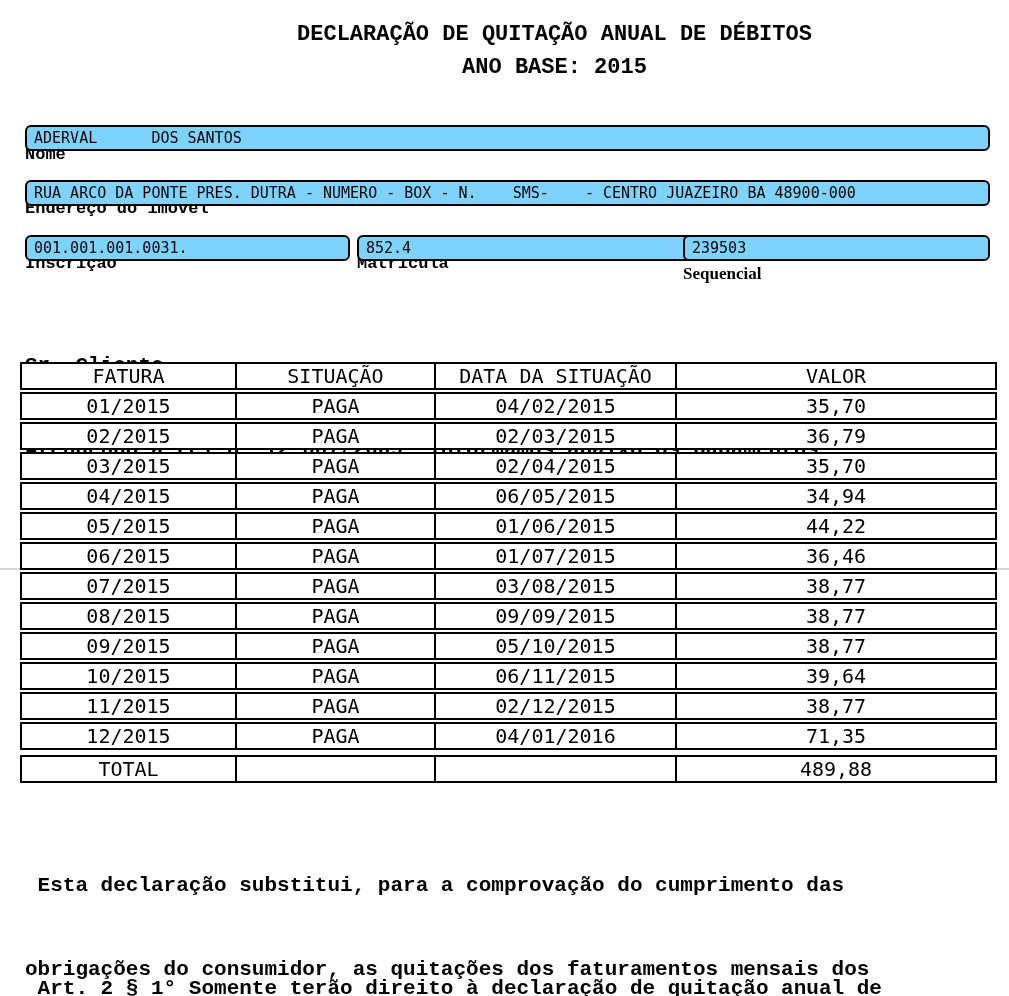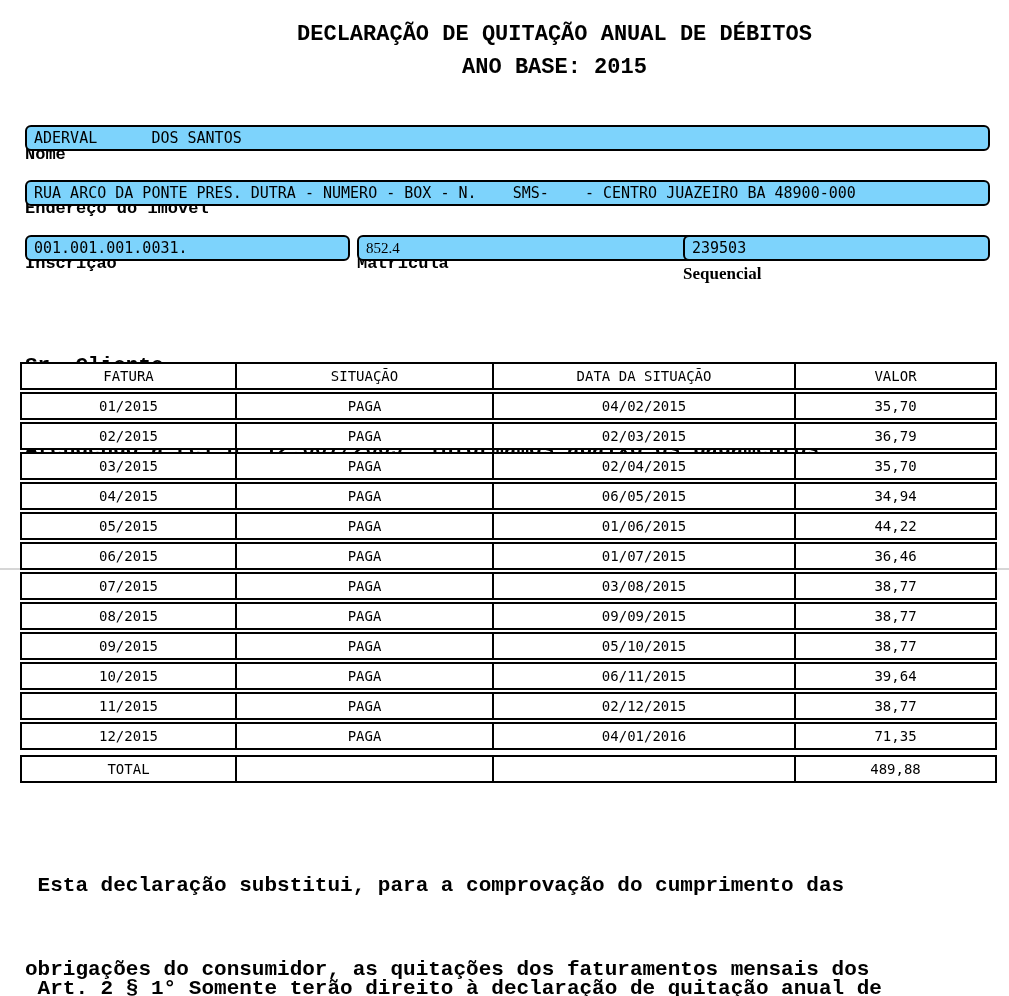--- a/index.html
+++ b/index.html
@@ -68,34 +68,34 @@
     width: 977px;
   }
   .trow {
     display: flex;
     height: 28px;
     box-sizing: border-box;
     border: 2px solid #000000;
     margin-bottom: 2px;
     background: #ffffff;
     font-family: "DejaVu Sans Mono", monospace;
-    font-size: 14px;
+    font-size: 20px;
   }
   .tcell {
     box-sizing: border-box;
     border-right: 2px solid #000000;
     display: flex;
     align-items: center;
     justify-content: center;
     white-space: pre;
     overflow: hidden;
   }
   .c0 { width: 215px; }
-  .c1 { width: 257px; }
-  .c2 { width: 302px; }
+  .c1 { width: 199px; }
+  .c2 { width: 241px; }
   .c3 { flex: 1; border-right: none; }
   .after-break { }
   .total-row { margin-top: 5px; }
 
   
   .page-break-line {
     left: 0; top: 568px;
     width: 1009px; height: 2px;
     background: #d6d6d6;
   }
@@ -127,21 +127,21 @@
   <span>RUA ARCO DA PONTE PRES. DUTRA - NUMERO - BOX - N.    SMS-    - CENTRO JUAZEIRO BA 48900-000</span>
 </div>
 
 <div class="abs field-label" style="left:25px; top:211px;">Inscrição</div>
 <div class="abs field-label" style="left:357px; top:211px;">Matrícula</div>
 <div class="abs field-label" style="left:683px; top:221px;font-family:Liberation Serif, serif;">Sequencial</div>
 
 <div class="abs field-box" style="left:25px; top:235px; width:325px;">
   <span>001.001.001.0031.</span>
 </div>
-<div class="abs field-box" style="left:357px; top:235px; width:347px;font-family:Liberation Serif, serif;">
+<div class="abs field-box" style="left:357px; top:235px; width:347px;">
   <span>852.4</span>
 </div>
 <div class="abs field-box" style="left:683px; top:235px; width:307px;">
   <span>239503</span>
 </div>
 
 <div class="abs intro">
   <div>Sr. Cliente,</div>
   <div>Atendendo a Lei n° 12.007/2009, informamos abaixo os pagamentos:</div>
 </div>

